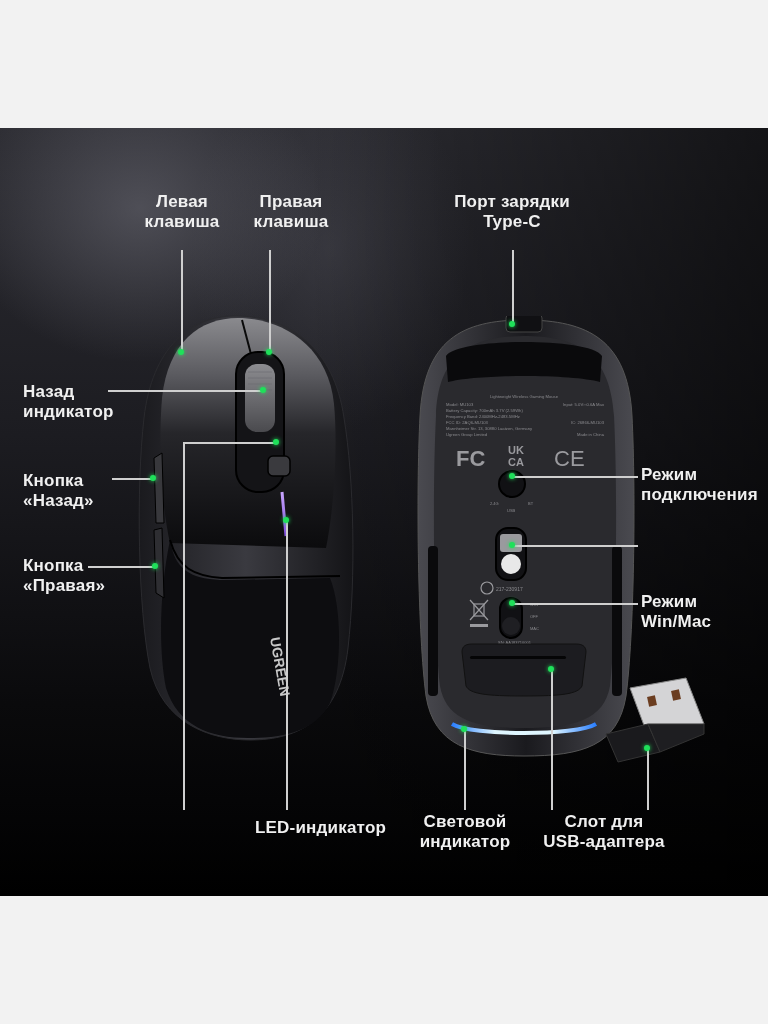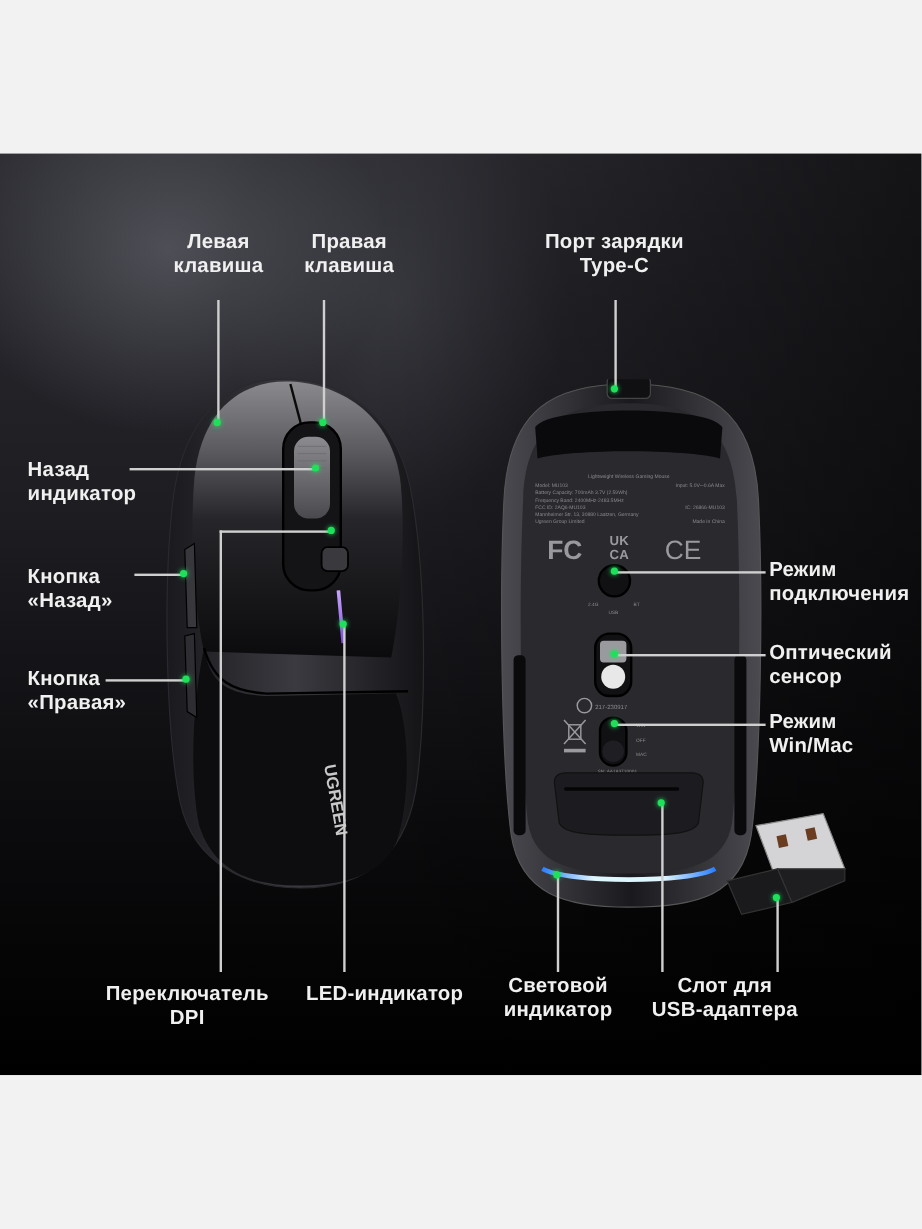--- a/index.html
+++ b/index.html
@@ -244,40 +244,32 @@
     <span>индикатор</span>
   </div>
   <div class="label" style="left:23px; top:343px;">
     <span>Кнопка</span>
     <span>«Назад»</span>
   </div>
   <div class="label" style="left:23px; top:428px;">
     <span>Кнопка</span>
     <span>«Правая»</span>
   </div>
-  <div class="label center" style="left:86px; top:690px; width:140px;">
-    <span>Переключатель</span>
-    <span>DPI</span>
-  </div>
   <div class="label" style="left:255px; top:690px;">
     <span>LED-индикатор</span>
   </div>
 
   <div class="label center" style="left:444px; top:64px; width:136px;">
     <span>Порт зарядки</span>
     <span>Type-C</span>
   </div>
   <div class="label" style="left:641px; top:337px;">
     <span>Режим</span>
     <span>подключения</span>
   </div>
-  <div class="label" style="left:641px; top:406px;">
-    <span>Оптический</span>
-    <span>сенсор</span>
-  </div>
   <div class="label" style="left:641px; top:464px;">
     <span>Режим</span>
     <span>Win/Mac</span>
   </div>
   <div class="label center" style="left:534px; top:684px; width:140px;">
     <span>Слот для</span>
     <span>USB-адаптера</span>
   </div>
   <div class="label center" style="left:410px; top:684px; width:110px;">
     <span>Световой</span>

